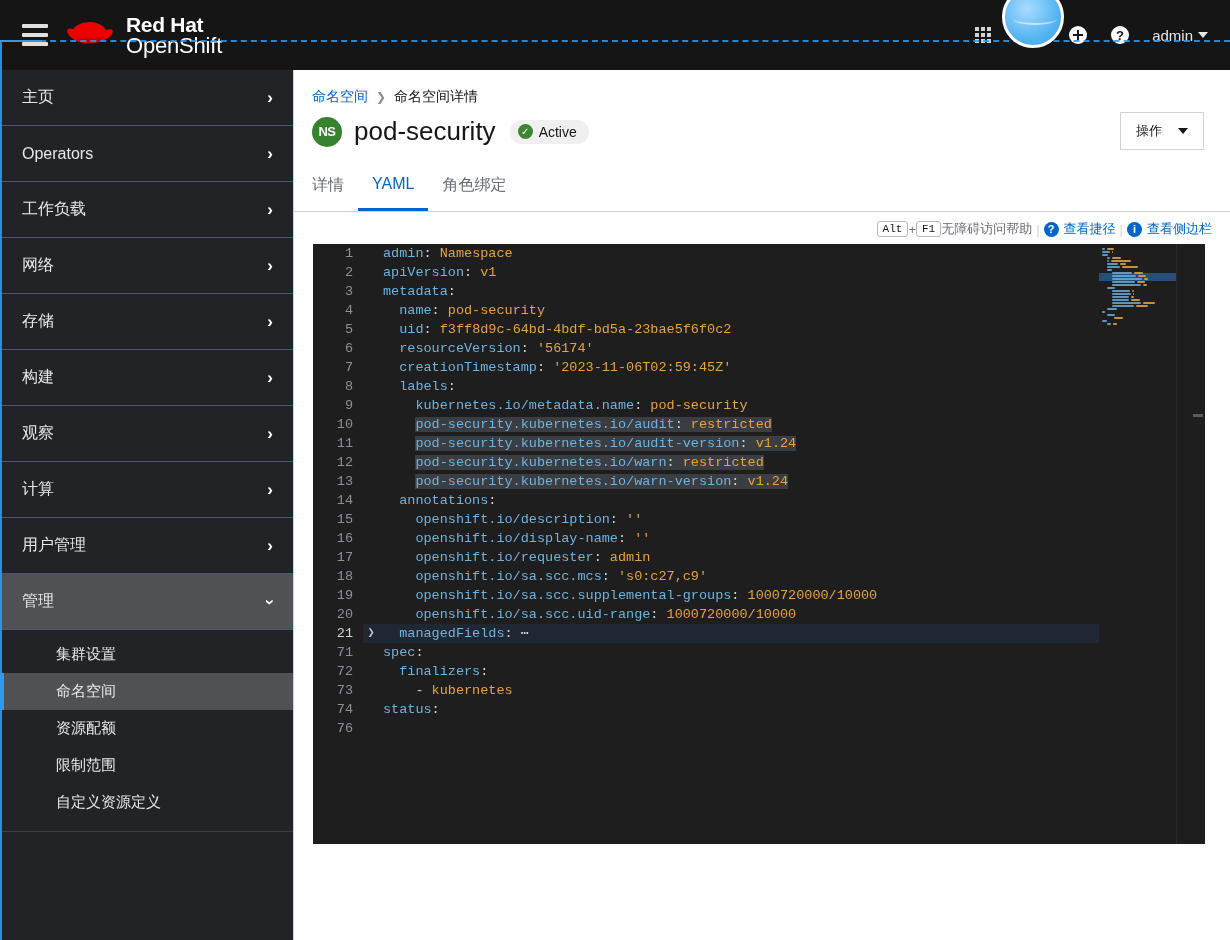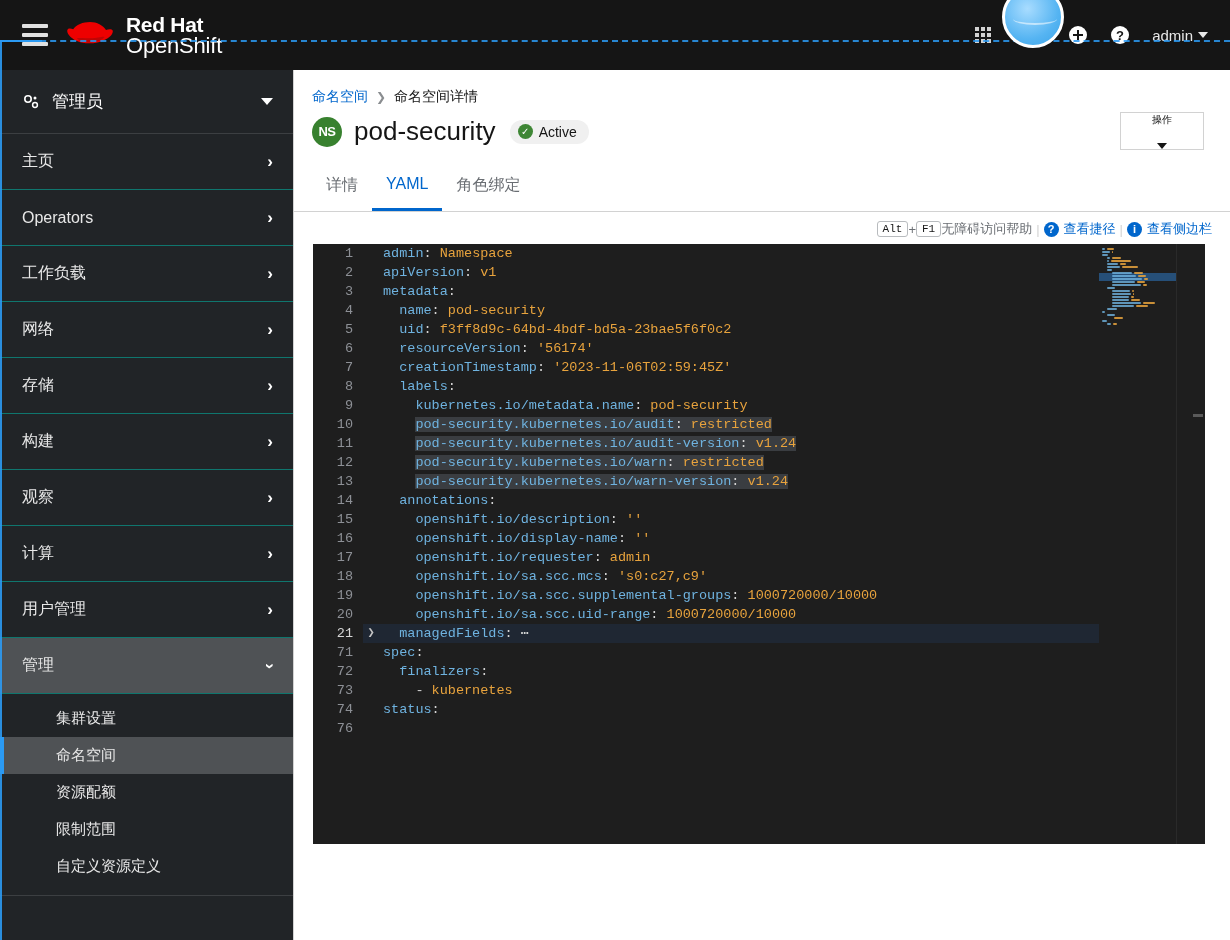--- a/index.html
+++ b/index.html
@@ -123,25 +123,25 @@
   .status-badge {
     margin-left: 14px; display:flex; align-items:center; gap:6px;
     background:#f0f0f0; border-radius: 14px; padding: 4px 12px 4px 8px; font-size: 14px; color:#151515;
   }
   .check-dot { width: 15px; height: 15px; border-radius:50%; background:#3e8635; color:#fff;
                font-size:10px; display:flex; align-items:center; justify-content:center; }
   .actions-btn {
     position: absolute; right: 26px; top: 42px;
     min-width: 84px; height: 38px; border: 1px solid #d2d2d2; background:#fff;
     display:flex; align-items:center; justify-content:center; gap: 16px;
-    font-size: 10px; color:#151515; cursor:pointer; padding: 0 14px; flex-direction: column;
+    font-size: 13px; color:#151515; cursor:pointer; padding: 0 14px;
   }
   .actions-caret { width:0;height:0;border-left:5px solid transparent;border-right:5px solid transparent;border-top:6px solid #151515; }
 
-  .tabs { display:flex; gap: 0; padding: 0 18px; margin-top: 18px; border-bottom: 1px solid #d2d2d2; }
+  .tabs { display:flex; gap: 0; padding: 0 4px; margin-top: 18px; border-bottom: 1px solid #d2d2d2; }
   .tab { padding: 10px 14px 12px 14px; font-size: 16px; color: #6a6e73; cursor: pointer; border-bottom: 3px solid transparent; }
   .tab.active { color: #06c; border-bottom: 3px solid #06c; }
 
   
   .editor-toolbar {
     display:flex; align-items:center; justify-content:flex-end;
     gap: 0; padding: 8px 18px 6px 0; font-size: 13px; color:#6a6e73;
   }
   .key-cap {
     border:1px solid #b8bbbe; border-radius:3px; background:#fff;
@@ -250,31 +250,20 @@
       </div>
     </div>
   </div>
 
   <div class="guide-line"></div>
   <div class="guide-left"></div>
   <div class="guide-vert"></div>
   <div class="cursor-bubble"></div>
 
   <div class="sidebar">
-    <div class="perspective">
-      <span class="persp-icon">
-        <svg width="18" height="18" viewBox="0 0 18 18">
-          <circle cx="6" cy="6" r="3.2" fill="none" stroke="#fff" stroke-width="1.6"></circle>
-          <circle cx="13" cy="12" r="2.4" fill="none" stroke="#fff" stroke-width="1.5"></circle>
-          <circle cx="13" cy="5" r="1.5" fill="#fff"></circle>
-        </svg>
-      </span>
-      <span>管理员</span>
-      <span class="persp-caret"></span>
-    </div>
 
     <div>
       <div class="nav-item">
         <span>主页</span>
         <span class="nav-chevron">›</span>
       </div>
       <div class="nav-item">
         <span>Operators</span>
         <span class="nav-chevron">›</span>
       </div>

